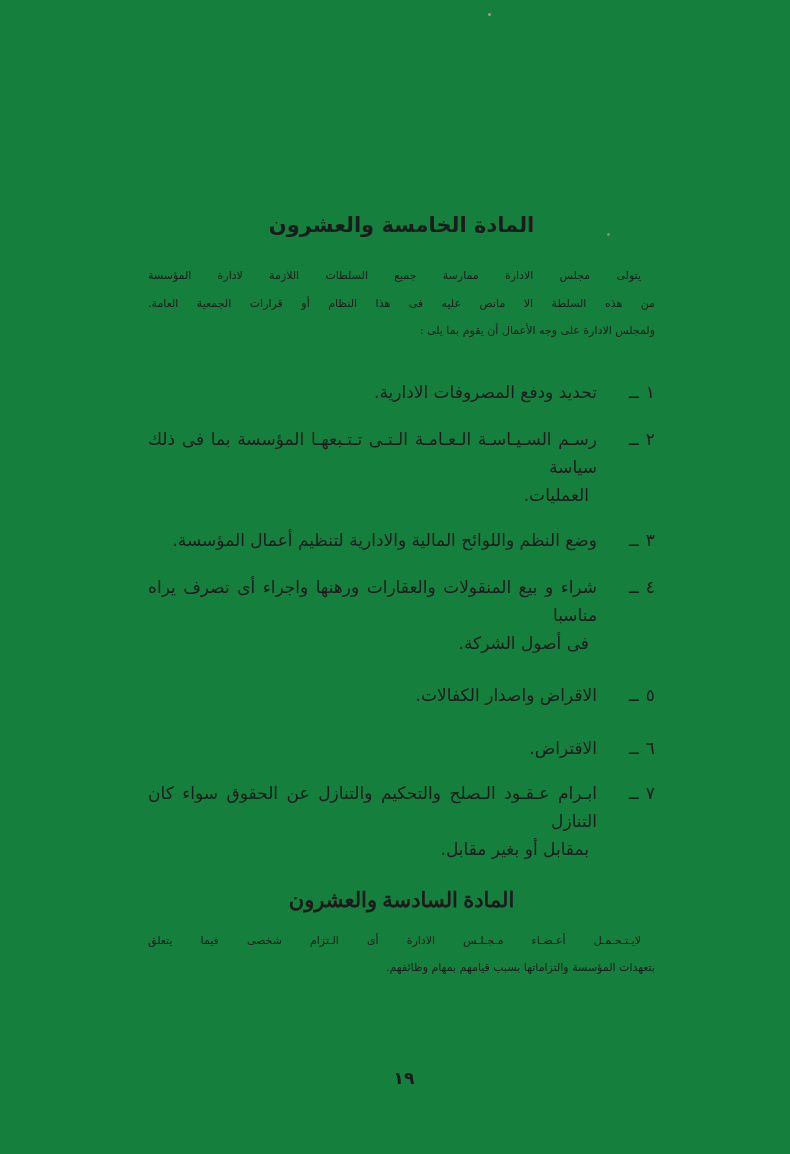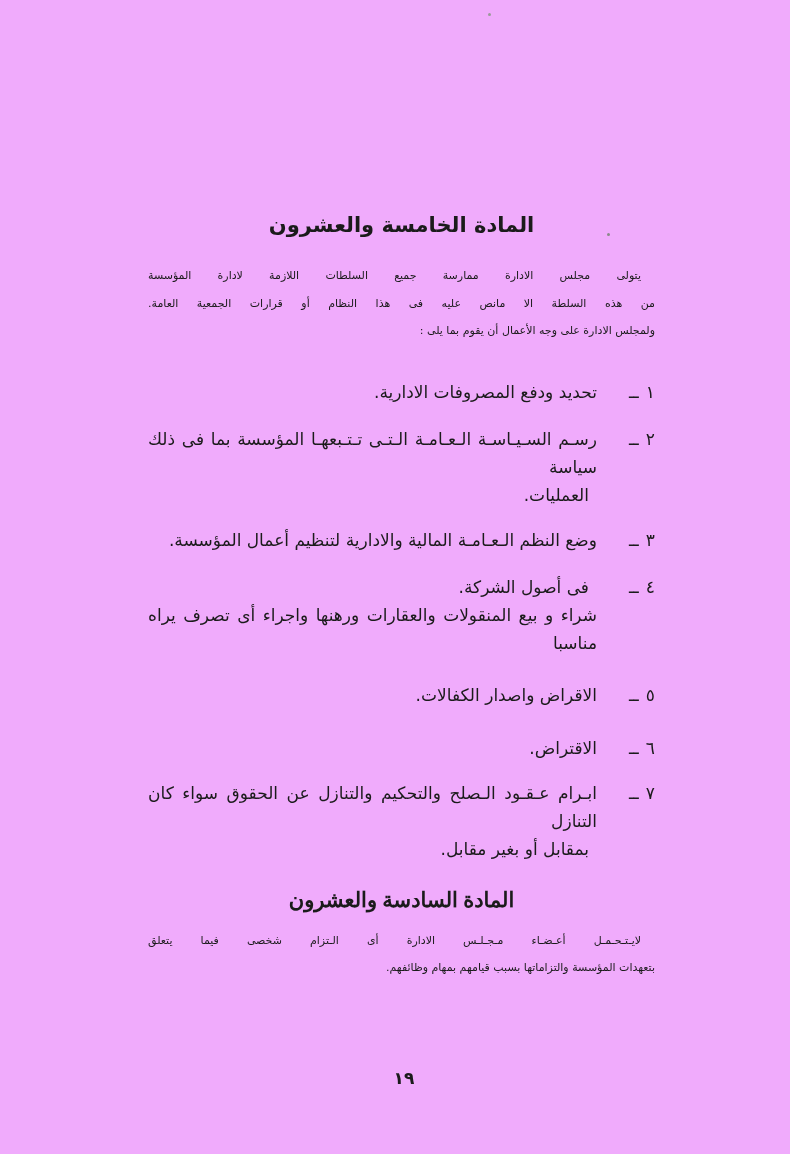--- a/index.html
+++ b/index.html
@@ -4,21 +4,21 @@
 <style>
   html, body {
     margin: 0;
     padding: 0;
     background: #ffffff;
   }
   .sheet {
     position: relative;
     width: 790px;
     height: 1154px;
-    background: #f0abfc;
+    background: #15803d;
     color: #1b1b1b;
     font-family: "DejaVu Sans", sans-serif;
     overflow: hidden;
   }
   .content {
     position: absolute;
     left: 148px;
     right: 135px;
     top: 0;
     direction: rtl;
@@ -113,29 +113,29 @@
         <span class="marker"><span>٢</span><span class="dash">ــ</span></span>
         <div class="itext">
           <div class="line j">رسـم السـيـاسـة الـعـامـة الـتـى تـتـبعهـا المؤسسة بما فى ذلك سياسة</div>
           <div class="line r cont">العمليات.</div>
         </div>
       </div>
 
       <div class="item i3">
         <span class="marker"><span>٣</span><span class="dash">ــ</span></span>
         <div class="itext">
-          <div class="line r">وضع النظم الـعـامـة المالية والادارية لتنظيم أعمال المؤسسة.</div>
+          <div class="line r">وضع النظم واللوائح المالية والادارية لتنظيم أعمال المؤسسة.</div>
         </div>
       </div>
 
       <div class="item i4">
         <span class="marker"><span>٤</span><span class="dash">ــ</span></span>
         <div class="itext">
+          <div class="line j">شراء و بيع المنقولات والعقارات ورهنها واجراء أى تصرف يراه مناسبا</div>
           <div class="line r cont">فى أصول الشركة.</div>
-          <div class="line j">شراء و بيع المنقولات والعقارات ورهنها واجراء أى تصرف يراه مناسبا</div>
         </div>
       </div>
 
       <div class="item i5">
         <span class="marker"><span>٥</span><span class="dash">ــ</span></span>
         <div class="itext">
           <div class="line r">الاقراض واصدار الكفالات.</div>
         </div>
       </div>
 

